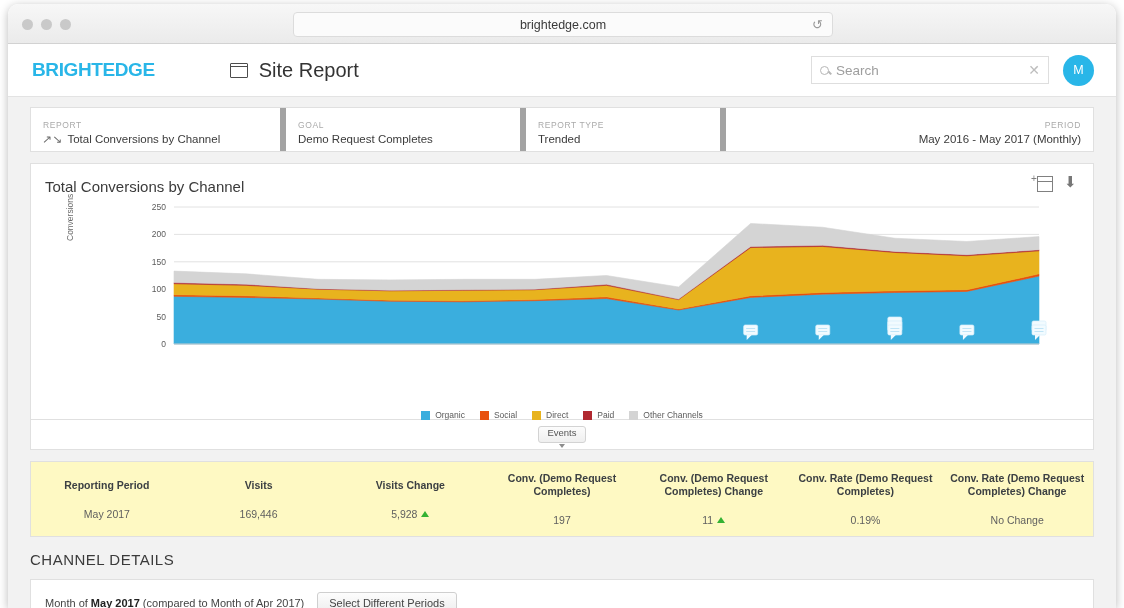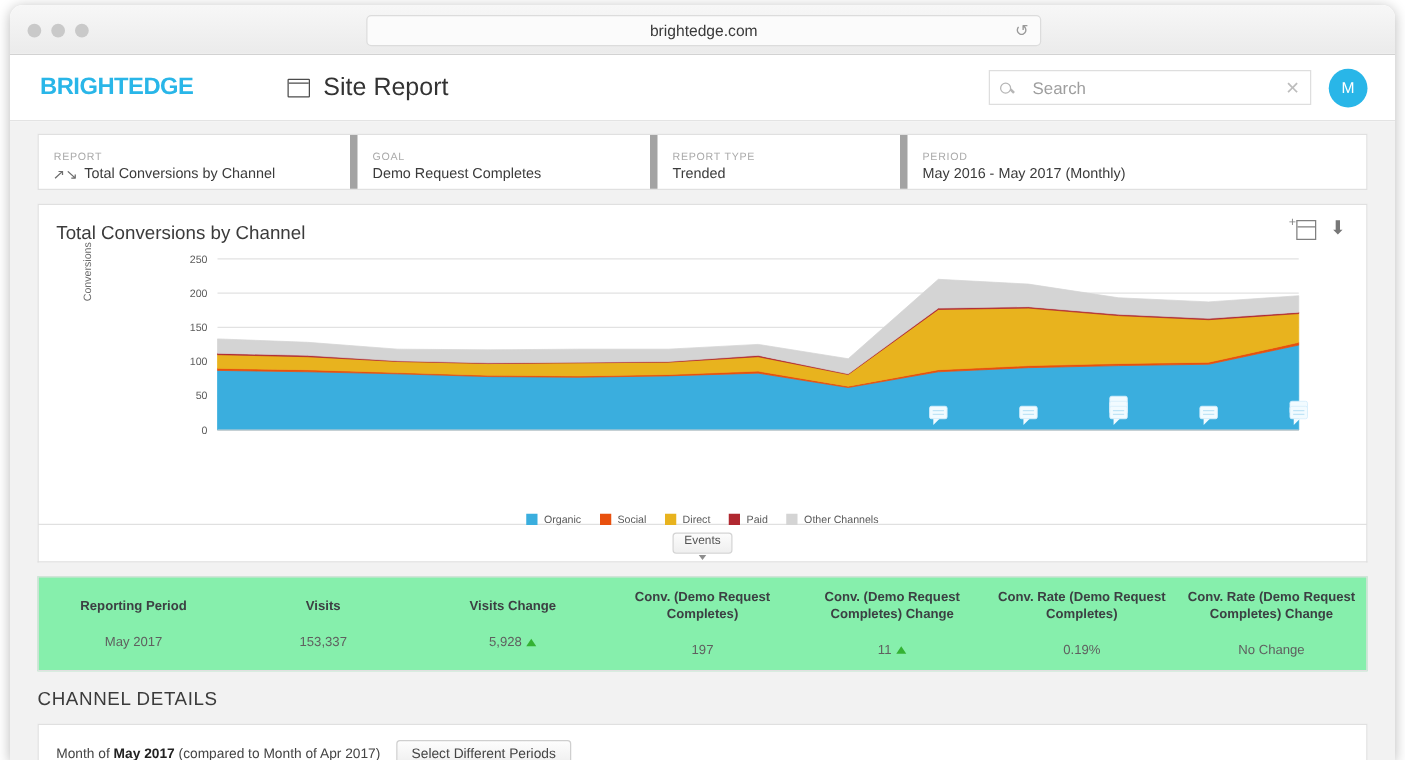--- a/index.html
+++ b/index.html
@@ -50,23 +50,23 @@
     margin-left: 24px;
     font-size: 19px; font-weight: bold; letter-spacing: -0.4px;
     color: #29b6e8;
   }
   #page-title-group { display: flex; align-items: center; margin-left: 75px; gap: 11px; }
   #window-icon { width: 18px; height: 15px; border: 1.6px solid #4c4c4c; border-radius: 1px; position: relative; }
   #window-icon::before { content:""; position:absolute; left:0; top:2px; right:0; height:1.4px; background:#4c4c4c; }
   #page-title { font-size: 20px; color: #333; }
   #header-right { margin-left: auto; display: flex; align-items: center; gap: 14px; margin-right: 22px; }
   #search-box {
-    width: 258px; height: 28px;
+    width: 238px; height: 28px;
     border: 1px solid #dedede; background: #fff;
-    display: flex; align-items: center; padding: 0 8px; gap: 17px;
+    display: flex; align-items: center; padding: 0 8px; gap: 7px;
   }
   .mag { width: 9px; height: 9px; border: 1.5px solid #b6b6b6; border-radius: 50%; position: relative; flex: none; }
   .mag::after { content:""; position:absolute; width:4px; height:1.5px; background:#b6b6b6; right:-3.5px; bottom:0px; transform: rotate(45deg); }
   #search-input { border: none; outline: none; flex: 1; font-size: 13.5px; color: #444; font-family: inherit; background: transparent; }
   #search-input::placeholder { color: #9e9e9e; }
   #search-clear { color: #bdbdbd; font-size: 14px; line-height: 1; }
   #avatar {
     width: 31px; height: 31px; border-radius: 50%;
     background: #29b6e8; color: #fff; font-size: 12.5px;
     display: flex; align-items: center; justify-content: center;
@@ -77,21 +77,21 @@
 
   
   #meta-strip {
     display: flex; background: #fff; border: 1px solid #e0e0e0;
     height: 45px; margin-bottom: 11px;
   }
   .meta-cell { padding: 6px 12px 0 12px; border-right: 6px solid #a3a3a3; display: flex; flex-direction: column; justify-content: center; }
   .meta-cell:last-child { border-right: none; }
   .meta-label { font-size: 8.5px; letter-spacing: 0.6px; color: #aaa; margin-bottom: 3px; }
   .meta-value { font-size: 11.5px; color: #3b3b3b; display: flex; align-items: center; gap: 6px; }
-  #m1 { width: 255px; } #m2 { width: 240px; } #m3 { width: 200px; } #m4 { flex: 1; }
+  #m1 { width: 255px; } #m2 { width: 240px; } #m3 { width: 200px; } #m4 { flex: 1; align-items: flex-end; }
   #report-glyph { font-size: 11px; color: #6d6d6d; transform: scaleX(1.1); }
 
   
   #chart-card { background:#fff; border:1px solid #e0e0e0; height: 257px; position: relative; }
   #chart-title { font-size: 15px; color:#3b3b3b; padding: 14px 0 0 14px; }
   #chart-tools { position:absolute; right: 13px; top: 12px; display:flex; gap:11px; align-items:center; }
   .tool-ico { width:16px; height:16px; position:relative; cursor:pointer; }
   #add-dash-icon { border:1.5px solid #808080; }
   #add-dash-icon::before { content:""; position:absolute; left:0; top:4px; right:0; height:1.2px; background:#808080; }
   #add-dash-icon::after { content:"+"; position:absolute; left:-7px; top:-4px; font-size:10px; color:#808080; }
@@ -114,21 +114,21 @@
     margin-bottom: 11px;
   }
   #events-btn {
     background: linear-gradient(#fcfcfc,#efefef); border:1px solid #d3d3d3;
     border-radius:3px; height:17px; padding:0 8px; font-size:9.5px; color:#555;
     display:flex; align-items:center; gap:6px; cursor:pointer;flex-direction:column;
   }
   .caret { width:0;height:0;border-left:3.5px solid transparent;border-right:3.5px solid transparent;border-top:4px solid #8d8d8d; }
 
   
-  #summary-card { background:#86efac; border:1px solid #e0e0e0; height: 76px; display:flex; margin-bottom: 14px; }
+  #summary-card { background:#fef9c3; border:1px solid #e0e0e0; height: 76px; display:flex; margin-bottom: 14px; }
   .sum-col { flex:1; display:flex; flex-direction:column; align-items:center; justify-content:center; padding: 0 6px; }
   .sum-head { font-size:10.5px; font-weight:bold; color:#3c4043; text-align:center; line-height:13px; }
   .sum-val { font-size:10.5px; color:#5f5f5f; margin-top: 16px; display:flex; align-items:center; gap:4px; }
   .up-tri { width:0;height:0;border-left:4px solid transparent;border-right:4px solid transparent;border-bottom:6px solid #34b233; }
 
   
   #channel-heading { font-size:15px; letter-spacing:0.5px; color:#3b3b3b; margin-bottom: 11px; }
   #channel-card { background:#fff; border:1px solid #e0e0e0; height: 48px; display:flex; align-items:center; padding-left: 14px; gap:13px; }
   #period-line { font-size:11px; color:#444; }
   #period-line b { color:#222; }
@@ -287,21 +287,21 @@
       </div>
     </div>
 
     <div id="summary-card">
       <div class="sum-col">
         <div class="sum-head">Reporting Period</div>
         <div class="sum-val">May 2017</div>
       </div>
       <div class="sum-col">
         <div class="sum-head">Visits</div>
-        <div class="sum-val">153,337</div>
+        <div class="sum-val">169,446</div>
       </div>
       <div class="sum-col">
         <div class="sum-head">Visits Change</div>
         <div class="sum-val">
           <span>5,928</span>
           <span class="up-tri"></span>
         </div>
       </div>
       <div class="sum-col">
         <div class="sum-head">Conv. (Demo Request Completes)</div>

